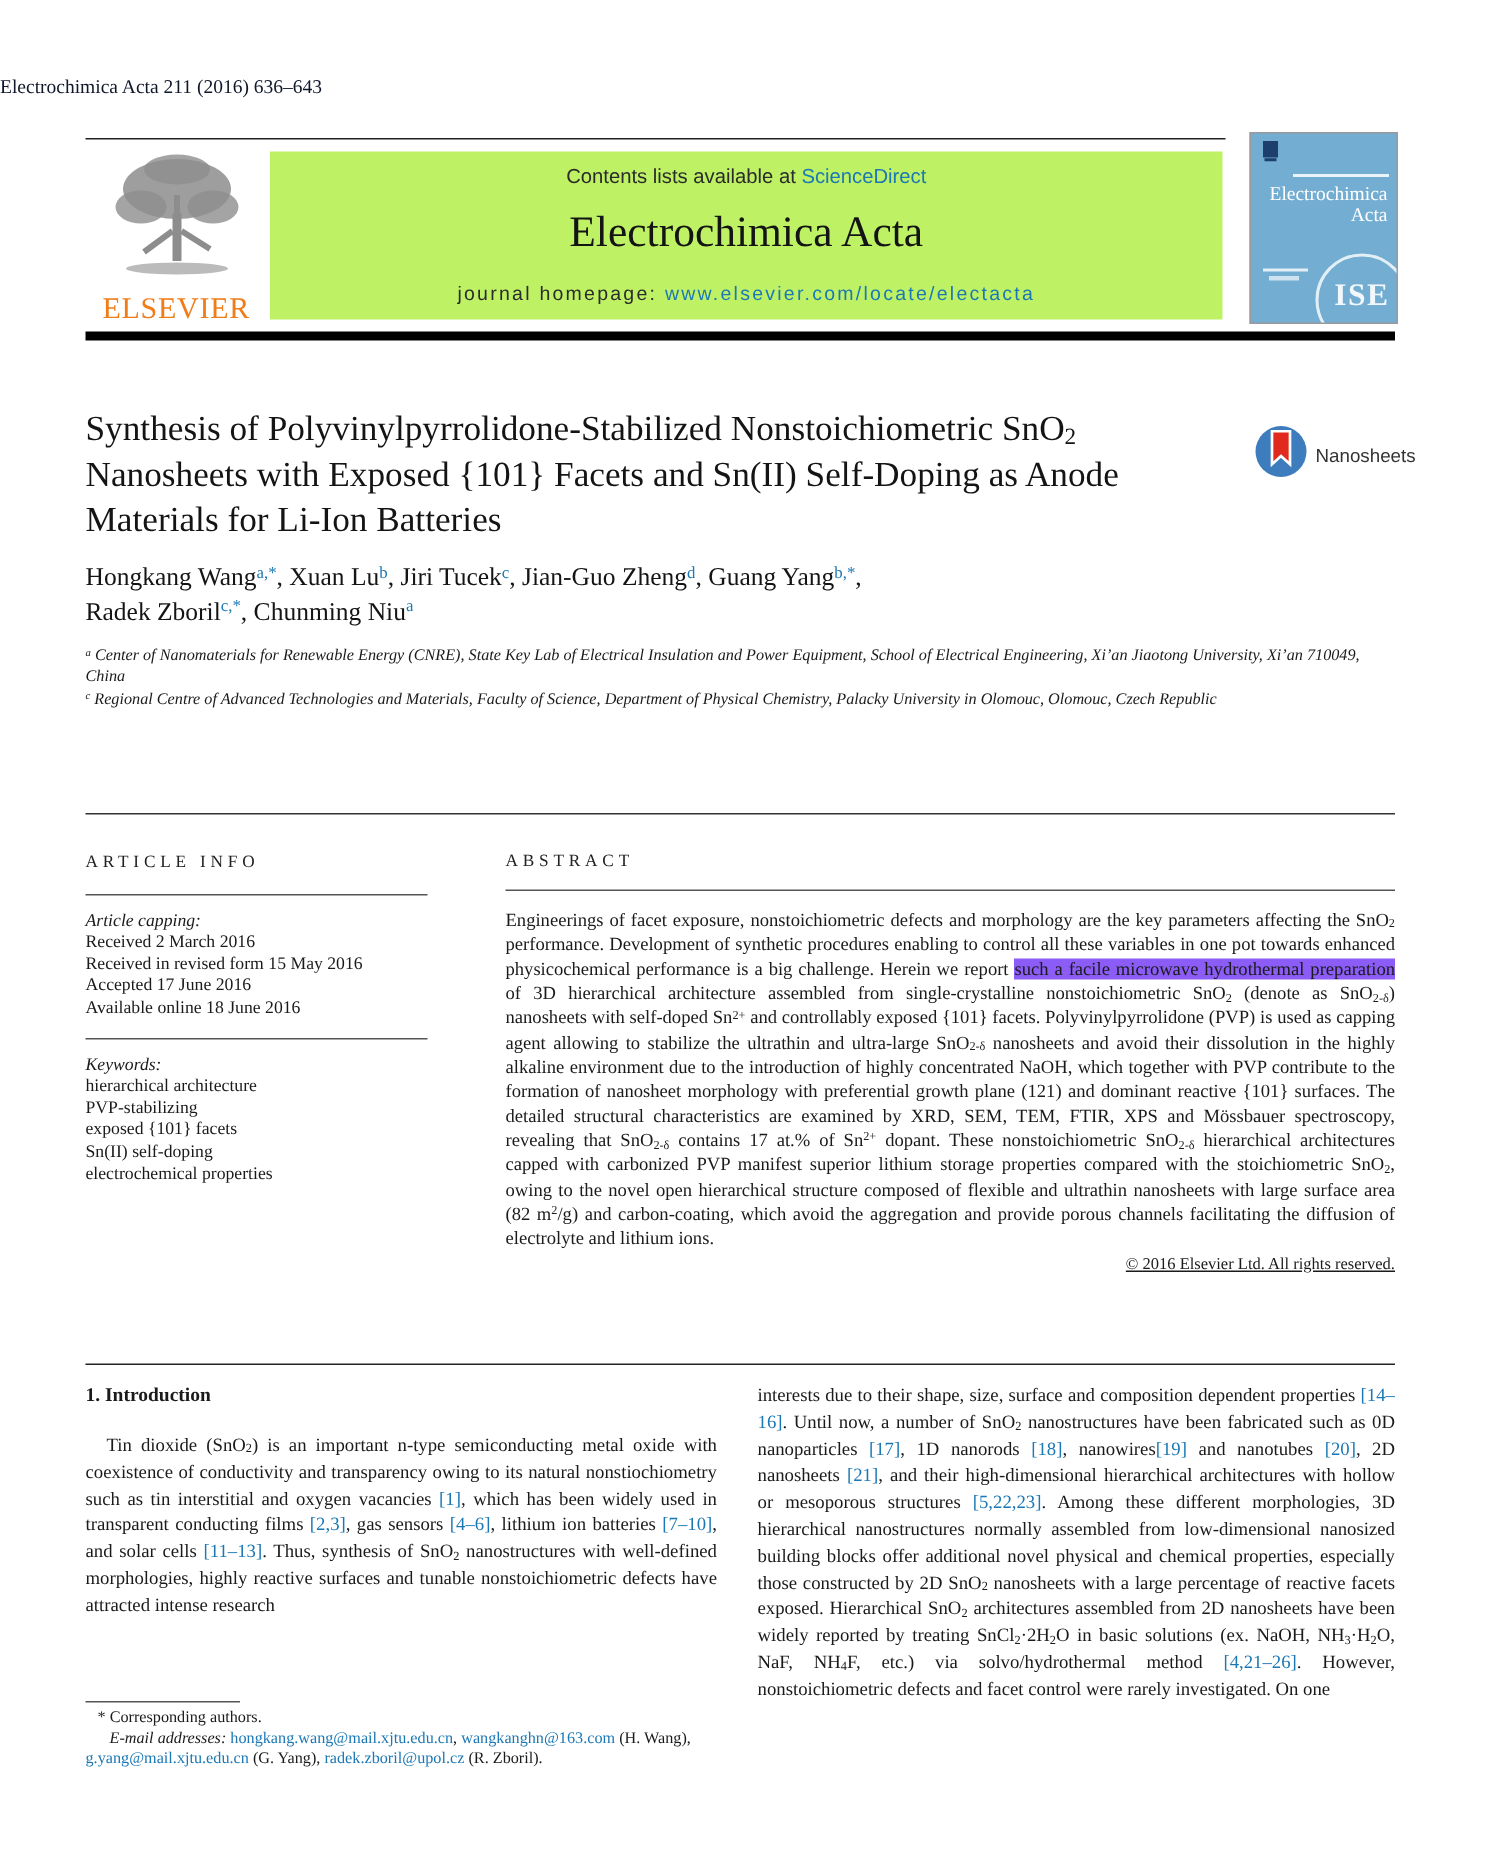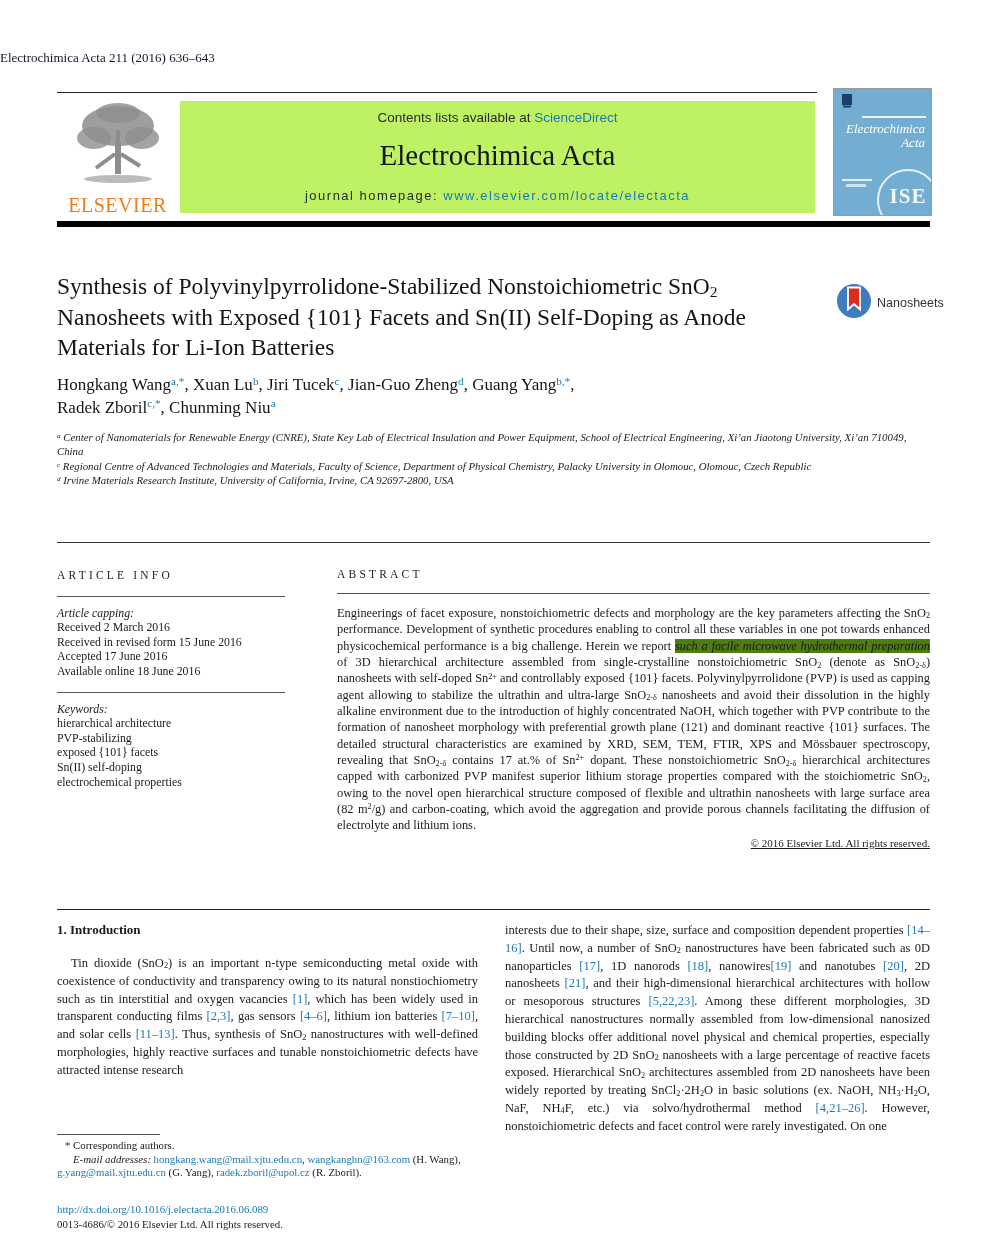--- a/index.html
+++ b/index.html
@@ -1,41 +1,41 @@
 <!DOCTYPE html>
 <html><head>
 <meta charset="utf-8">
 <style>
   html,body{margin:0;padding:0;background:#fff;}
   .page{position:relative;width:1000px;height:1241px;background:#fff;overflow:hidden;
         font-family:"Liberation Serif","DejaVu Serif",serif;color:#1a1a1a;}
   .sans{font-family:"Liberation Sans","DejaVu Sans",sans-serif;}
   .link{color:#1b78b4;}
-  .hl{background:#4d7c0f;font-style:italic;}
+  .hl{background:#8b5cf6;}
   .it{font-style:italic;}
   sup{font-size:66%;line-height:0;vertical-align:baseline;position:relative;top:-0.45em;}
   sub{font-size:66%;line-height:0;vertical-align:baseline;position:relative;top:0.18em;}
 
   .citation{position:absolute;top:50px;left:0;width:100%;
             font-size:13px;color:#0f172a;}
   .toprule{position:absolute;top:92px;left:57px;width:760px;border-top:1.5px solid #222;}
 
   .elsevier-block{position:absolute;left:57px;top:100px;width:121px;height:113px;text-align:center;}
   .elsevier-word{color:#ef7d1a;font-size:20px;letter-spacing:.5px;margin-top:2px;}
 
   .headerbox{position:absolute;left:180px;top:101px;width:635px;height:112px;background:#bef264;text-align:center;}
   .contents-line{margin-top:9px;font-size:13.5px;color:#2b2b2b;}
   .journal-title{margin-top:14px;font-size:29px;color:#141414;}
   .homepage-line{margin-top:16px;font-size:13px;letter-spacing:1.5px;color:#2b2b2b;}
 
   .cover{position:absolute;left:833px;top:88px;width:97px;height:126px;background:#73aed2;
          border:1px solid #9a9a9a;overflow:hidden;}
   .cover-minilogo{position:absolute;top:5px;left:7px;}
   .cover-socline{position:absolute;top:27px;left:28px;right:5px;height:1.5px;background:rgba(255,255,255,.85);}
-  .cover-title{position:absolute;top:33px;right:6px;text-align:right;color:#fff;font-size:13px;line-height:14px;font-style:italic;}
+  .cover-title{position:absolute;top:33px;right:6px;text-align:right;color:#fff;font-size:13px;line-height:14px;}
   .cover-bar1{position:absolute;top:90px;left:8px;width:30px;height:2px;background:rgba(255,255,255,.8);}
   .cover-bar2{position:absolute;top:95px;left:12px;width:20px;height:3px;background:rgba(255,255,255,.65);}
   .ise-circle{position:absolute;bottom:-16px;right:-8px;width:58px;height:58px;border:2.5px solid rgba(255,255,255,.8);
               border-radius:50%;color:rgba(255,255,255,.9);font-size:21px;font-weight:bold;
               text-align:center;line-height:50px;letter-spacing:1px;}
 
   .blackbar{position:absolute;left:57px;top:221px;width:873px;height:6px;background:#000;}
 
   .title{position:absolute;left:57px;top:271px;width:785px;font-size:23.5px;line-height:30.5px;color:#141414;}
   .crossmark{position:absolute;left:836px;top:283px;width:96px;display:flex;align-items:center;gap:5px;}
@@ -137,31 +137,30 @@
   </div>
 
   <div class="authors" data-name="author-list">
     <div data-name="authors-line1"><span data-name="text-run">Hongkang Wang</span><sup class="link" data-name="affil-ref-a-star">a,*</sup><span data-name="text-run">, Xuan Lu</span><sup class="link" data-name="affil-ref-b">b</sup><span data-name="text-run">, Jiri Tucek</span><sup class="link" data-name="affil-ref-c">c</sup><span data-name="text-run">, Jian-Guo Zheng</span><sup class="link" data-name="affil-ref-d">d</sup><span data-name="text-run">, Guang Yang</span><sup class="link" data-name="affil-ref-b-star">b,*</sup><span data-name="text-run">,</span></div>
     <div data-name="authors-line2"><span data-name="text-run">Radek Zboril</span><sup class="link" data-name="affil-ref-c-star">c,*</sup><span data-name="text-run">, Chunming Niu</span><sup class="link" data-name="affil-ref-a">a</sup></div>
   </div>
 
   <div class="affils" data-name="affiliations">
     <div data-name="affiliation-a"><sup data-name="text-run">a</sup><span data-name="text-run"> Center of Nanomaterials for Renewable Energy (CNRE), State Key Lab of Electrical Insulation and Power Equipment, School of Electrical Engineering, Xi’an Jiaotong University, Xi’an 710049, China</span></div>
     <div data-name="affiliation-c"><sup data-name="text-run">c</sup><span data-name="text-run"> Regional Centre of Advanced Technologies and Materials, Faculty of Science, Department of Physical Chemistry, Palacky University in Olomouc, Olomouc, Czech Republic</span></div>
-    <div data-name="affiliation-d"><sup data-name="text-run">d</sup><span data-name="text-run"> Irvine Materials Research Institute, University of California, Irvine, CA 92697-2800, USA</span></div>
   </div>
 
   <div class="rule-mid" data-name="section-divider-rule"></div>
 
   <div class="info-col" data-name="article-info-column">
     <div class="sec-head" data-name="article-info-heading">ARTICLE INFO</div>
     <hr class="col-rule" data-name="column-rule">
     <div class="it" data-name="history-label">Article capping:</div>
     <div data-name="history-line">Received 2 March 2016</div>
-    <div data-name="history-line">Received in revised form 15 June 2016</div>
+    <div data-name="history-line">Received in revised form 15 May 2016</div>
     <div data-name="history-line">Accepted 17 June 2016</div>
     <div data-name="history-line">Available online 18 June 2016</div>
     <hr class="col-rule" data-name="column-rule">
     <div class="it" data-name="keywords-label">Keywords:</div>
     <div data-name="keyword">hierarchical architecture</div>
     <div data-name="keyword">PVP-stabilizing</div>
     <div data-name="keyword">exposed {101} facets</div>
     <div data-name="keyword">Sn(II) self-doping</div>
     <div data-name="keyword">electrochemical properties</div>
   </div>
@@ -183,18 +182,14 @@
   <div class="col-right" data-name="body-column-right">
     <div class="body-par nofirst" data-name="introduction-paragraph-right"><span data-name="text-run">interests due to their shape, size, surface and composition dependent properties </span><span class="link" data-name="ref-14-16">[14–16]</span><span data-name="text-run">. Until now, a number of SnO</span><sub data-name="text-run">2</sub><span data-name="text-run"> nanostructures have been fabricated such as 0D nanoparticles </span><span class="link" data-name="ref-17">[17]</span><span data-name="text-run">, 1D nanorods </span><span class="link" data-name="ref-18">[18]</span><span data-name="text-run">, nanowires</span><span class="link" data-name="ref-19">[19]</span><span data-name="text-run"> and nanotubes </span><span class="link" data-name="ref-20">[20]</span><span data-name="text-run">, 2D nanosheets </span><span class="link" data-name="ref-21">[21]</span><span data-name="text-run">, and their high-dimensional hierarchical architectures with hollow or mesoporous structures </span><span class="link" data-name="ref-5-22-23">[5,22,23]</span><span data-name="text-run">. Among these different morphologies, 3D hierarchical nanostructures normally assembled from low-dimensional nanosized building blocks offer additional novel physical and chemical properties, especially those constructed by 2D SnO</span><sub data-name="text-run">2</sub><span data-name="text-run"> nanosheets with a large percentage of reactive facets exposed. Hierarchical SnO</span><sub data-name="text-run">2</sub><span data-name="text-run"> architectures assembled from 2D nanosheets have been widely reported by treating SnCl</span><sub data-name="text-run">2</sub><span data-name="text-run">·2H</span><sub data-name="text-run">2</sub><span data-name="text-run">O in basic solutions (ex. NaOH, NH</span><sub data-name="text-run">3</sub><span data-name="text-run">·H</span><sub data-name="text-run">2</sub><span data-name="text-run">O, NaF, NH</span><sub data-name="text-run">4</sub><span data-name="text-run">F, etc.) via solvo/hydrothermal method </span><span class="link" data-name="ref-4-21-26">[4,21–26]</span><span data-name="text-run">. However, nonstoichiometric defects and facet control were rarely investigated. On one</span></div>
   </div>
 
   <div class="footnote" data-name="footnote-block">
     <hr class="fn-rule" data-name="footnote-rule">
     <div class="fn-corresponding" data-name="corresponding-authors-note">* Corresponding authors.</div>
     <div class="fn-emails" data-name="email-addresses"><span class="it" data-name="text-run">E-mail addresses: </span><span class="link" data-name="email-hongkang-wang">hongkang.wang@mail.xjtu.edu.cn</span><span data-name="text-run">, </span><span class="link" data-name="email-wangkanghn">wangkanghn@163.com</span><span data-name="text-run"> (H. Wang), </span><span class="link" data-name="email-g-yang">g.yang@mail.xjtu.edu.cn</span><span data-name="text-run"> (G. Yang), </span><span class="link" data-name="email-radek-zboril">radek.zboril@upol.cz</span><span data-name="text-run"> (R. Zboril).</span></div>
   </div>
 
-  <div class="bottom" data-name="bottom-imprint">
-    <div class="link" data-name="doi-link">http://dx.doi.org/10.1016/j.electacta.2016.06.089</div>
-    <div data-name="issn-copyright-line">0013-4686/© 2016 Elsevier Ltd. All rights reserved.</div>
-  </div>
 
 </div>
 
 </body></html>

